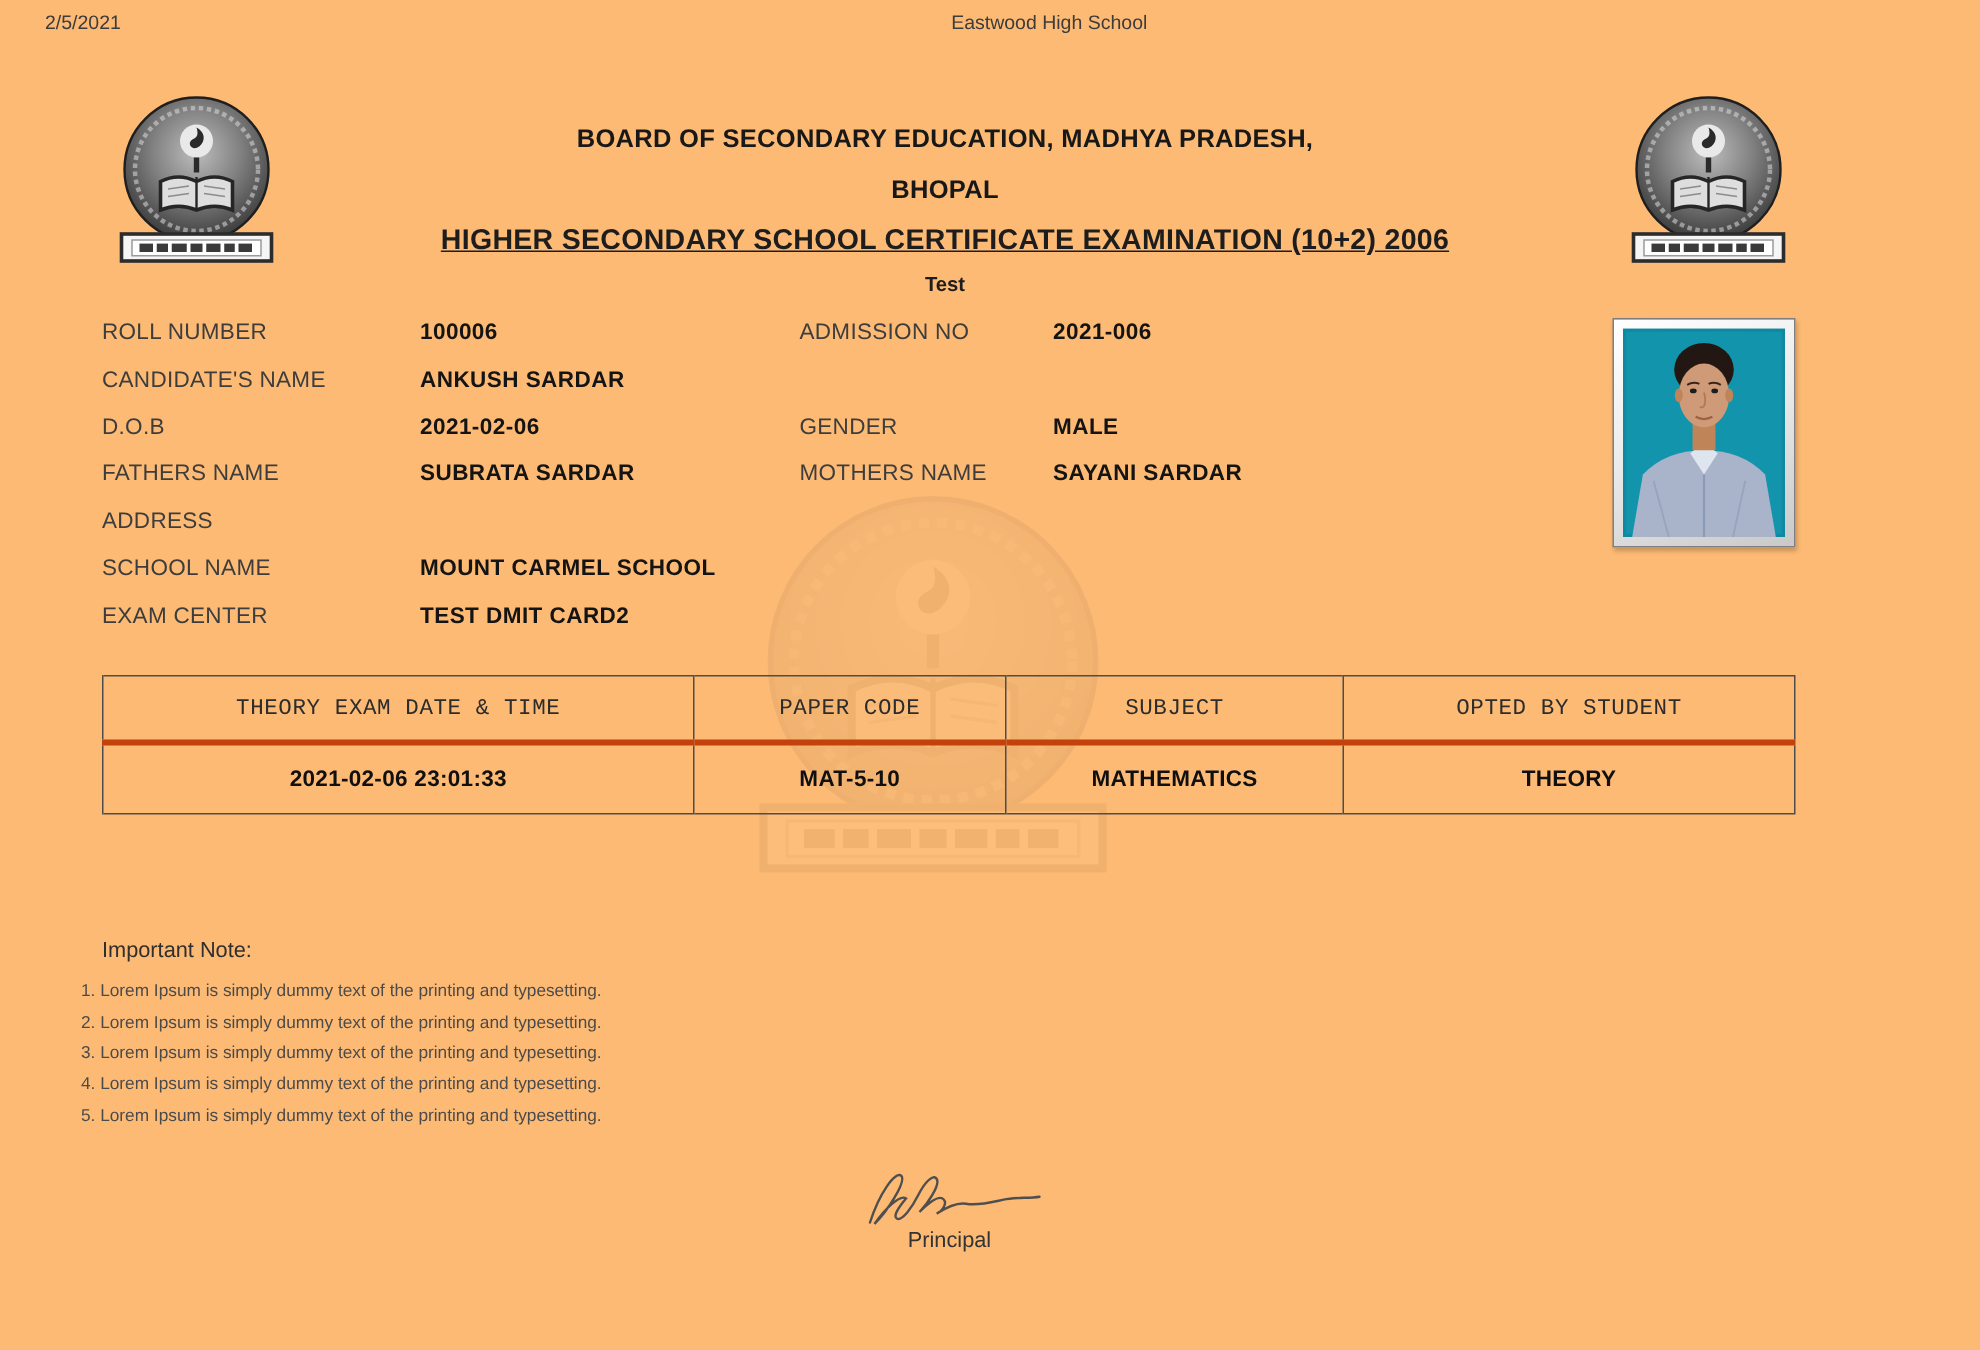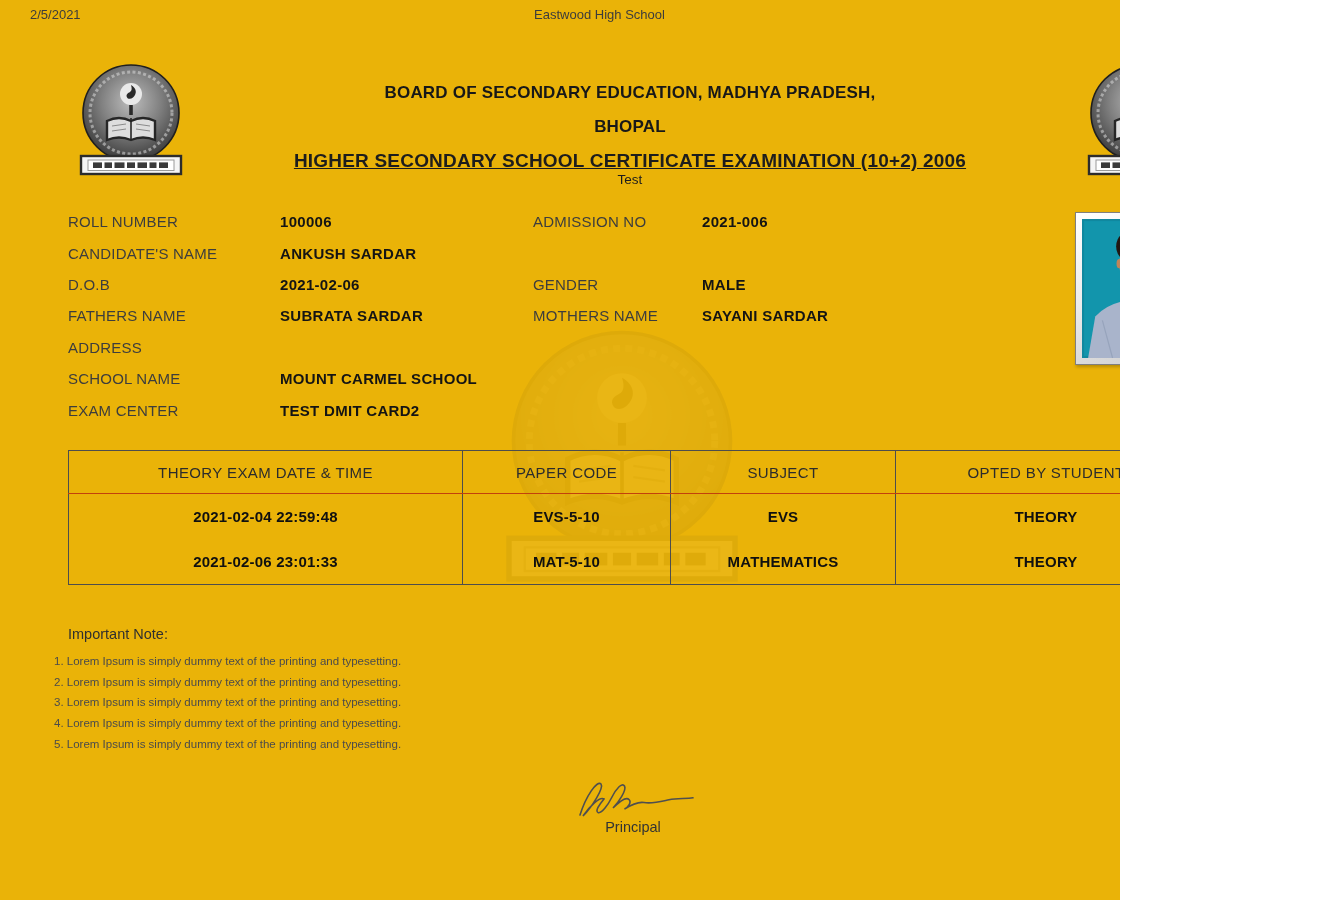--- a/index.html
+++ b/index.html
@@ -1,46 +1,46 @@
 <!DOCTYPE html>
 <html><head>
 <meta charset="utf-8">
 <style>
   html,body{margin:0;padding:0;background:#fff;}
   .page{
-    position:relative;width:1120px;height:900px;background:#eab308;
+    position:relative;width:1320px;height:900px;background:#fdba74;
     font-family:"Liberation Sans", sans-serif;overflow:hidden;color:#1f1f1f;
   }
   
   .print-date{position:absolute;left:30px;top:7px;font-size:13px;color:#3c3c3c;}
   .print-school{position:absolute;left:79px;right:0;top:7px;text-align:center;font-size:13px;color:#3c3c3c;}
 
   
   .logo{position:absolute;top:63px;width:110px;height:115px;}
   .logo-left{left:76px;}
   .logo-right{left:1084px;}
   .watermark{position:absolute;left:497px;top:328px;width:250px;height:260px;opacity:0.055;pointer-events:none;}
 
   
   .title-block{position:absolute;left:185px;top:76px;width:890px;text-align:center;}
   .board-name{font-size:17px;font-weight:bold;line-height:34px;letter-spacing:0.2px;color:#181818;}
   .exam-title{font-size:19px;font-weight:bold;text-decoration:underline;margin-top:6px;letter-spacing:0.2px;color:#1d1d1d;}
-  .exam-type{font-size:13.5px;font-weight:normal;color:#1d1d1d;}
+  .exam-type{font-size:13.5px;font-weight:bold;margin-top:10px;color:#1d1d1d;}
 
   
   .details{position:absolute;left:68px;top:206px;width:1000px;display:grid;
     grid-template-columns:212px 253px 169px 1fr;grid-auto-rows:31.4px;align-items:center;}
   .d-label{font-size:15px;color:#3d3d3d;letter-spacing:0.2px;}
   .d-value{font-size:15px;font-weight:bold;color:#141414;letter-spacing:0.3px;}
 
   
   .exam-table{position:absolute;left:68px;top:450px;width:1128px;border-collapse:collapse;table-layout:fixed;
     border:1px solid #4d4d4d;}
-  .exam-table th{border-left:1px solid #4d4d4d;border-right:1px solid #4d4d4d;border-bottom:1px solid #c2410c;
-    height:40px;font-size:15px;font-weight:400;color:#2c2c2c;letter-spacing:0.4px;text-align:center;}
+  .exam-table th{border-left:1px solid #4d4d4d;border-right:1px solid #4d4d4d;border-bottom:4px solid #c2410c;
+    height:40px;font-size:15px;font-weight:400;color:#2c2c2c;letter-spacing:0.4px;text-align:center;font-family:Liberation Mono, monospace;}
   .exam-table td{border-left:1px solid #4d4d4d;border-right:1px solid #4d4d4d;
     height:43px;font-size:15px;font-weight:bold;color:#101010;letter-spacing:0.2px;text-align:center;}
 
   
   .notes-title{position:absolute;left:68px;top:626px;font-size:14.5px;color:#2f2f2f;}
   .notes{position:absolute;left:54px;top:651px;font-size:11.5px;color:#4b4b4b;line-height:20.7px;}
 
   
   .signature{position:absolute;left:566px;top:775px;width:134px;height:46px;}
   .principal{position:absolute;left:558px;top:819px;width:150px;text-align:center;font-size:14.5px;color:#333;}
@@ -161,26 +161,20 @@
     <thead>
       <tr>
         <th>THEORY EXAM DATE &amp; TIME</th>
         <th>PAPER CODE</th>
         <th>SUBJECT</th>
         <th>OPTED BY STUDENT</th>
       </tr>
     </thead>
     <tbody>
       <tr>
-        <td>2021-02-04 22:59:48</td>
-        <td>EVS-5-10</td>
-        <td>EVS</td>
-        <td>THEORY</td>
-      </tr>
-      <tr>
         <td>2021-02-06 23:01:33</td>
         <td>MAT-5-10</td>
         <td>MATHEMATICS</td>
         <td>THEORY</td>
       </tr>
     </tbody>
   </table>
 
   <div class="notes-title">Important Note:</div>
   <div class="notes">

